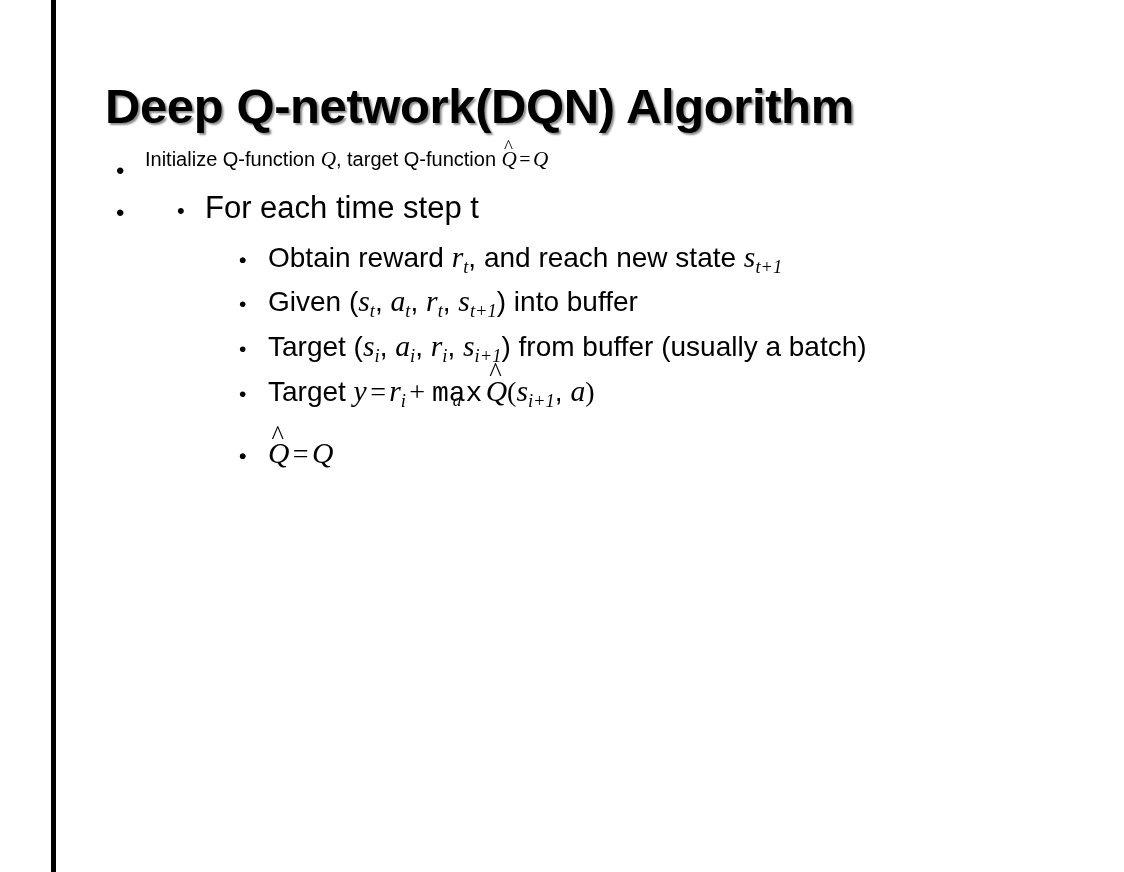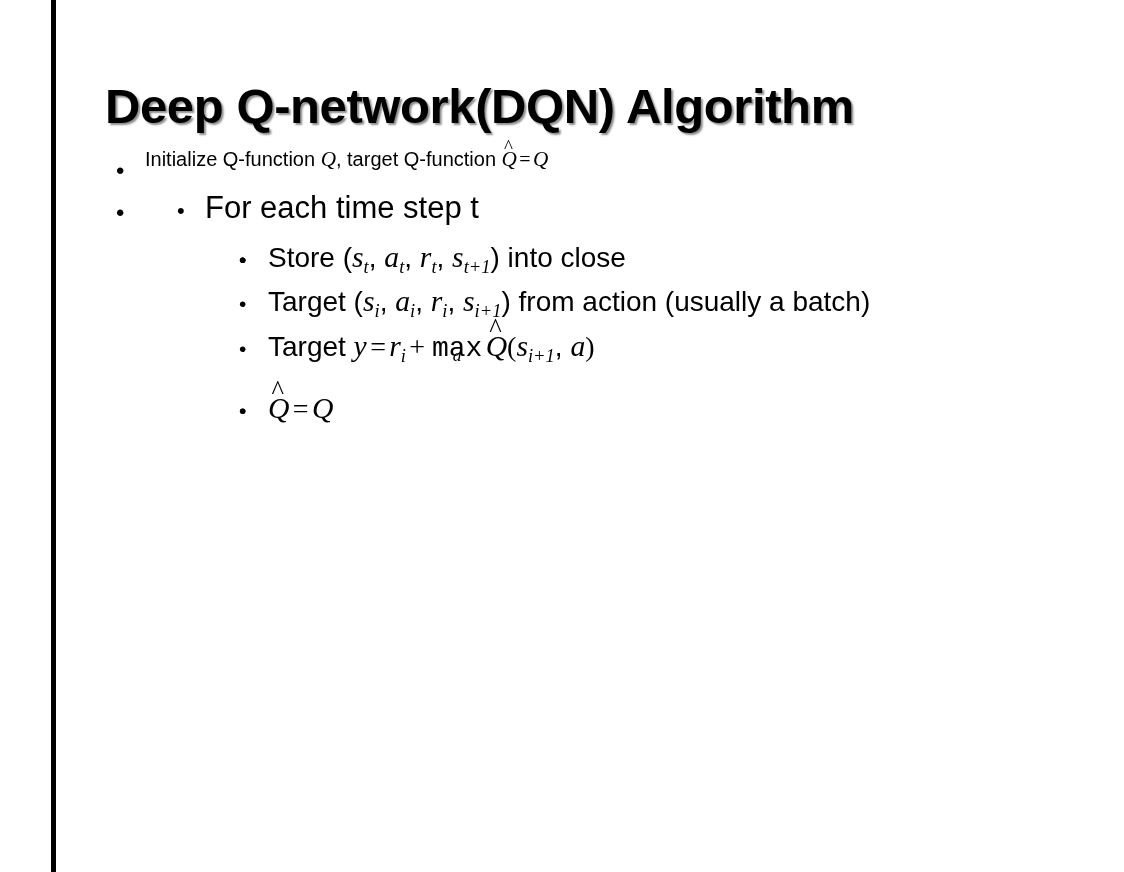--- a/index.html
+++ b/index.html
@@ -186,30 +186,31 @@
       <span class="dot">•</span>
       <span class="btext">For each time step t</span>
     </div>
 
     <div class="bullet-row lvl3">
       <span class="dot">•</span>
     </div>
 
     <div class="bullet-row lvl3">
       <span class="dot">•</span>
-    </div>
-
-    <div class="bullet-row lvl3">
-      <span class="dot">•</span>
-      <span class="btext"><span>Store (</span><span class="mi">s</span><sub class="msub">t</sub><span>, </span><span class="mi">a</span><sub class="msub">t</sub><span>, </span><span class="mi">r</span><sub class="msub">t</sub><span>, </span><span class="mi">s</span><sub class="msub">t+1</sub><span>) into close</span></span>
-    </div>
-
-    <div class="bullet-row lvl3">
-      <span class="dot">•</span>
-      <span class="btext"><span>Target (</span><span class="mi">s</span><sub class="msub">i</sub><span>, </span><span class="mi">a</span><sub class="msub">i</sub><span>, </span><span class="mi">r</span><sub class="msub">i</sub><span>, </span><span class="mi">s</span><sub class="msub">i+1</sub><span>) from action (usually a batch)</span></span>
+      <span class="btext"><span>Obtain reward </span><span class="mi">r</span><sub class="msub">t</sub><span>, and reach new state </span><span class="mi">s</span><sub class="msub">t+1</sub></span>
+    </div>
+
+    <div class="bullet-row lvl3">
+      <span class="dot">•</span>
+      <span class="btext"><span>Given (</span><span class="mi">s</span><sub class="msub">t</sub><span>, </span><span class="mi">a</span><sub class="msub">t</sub><span>, </span><span class="mi">r</span><sub class="msub">t</sub><span>, </span><span class="mi">s</span><sub class="msub">t+1</sub><span>) into buffer</span></span>
+    </div>
+
+    <div class="bullet-row lvl3">
+      <span class="dot">•</span>
+      <span class="btext"><span>Target (</span><span class="mi">s</span><sub class="msub">i</sub><span>, </span><span class="mi">a</span><sub class="msub">i</sub><span>, </span><span class="mi">r</span><sub class="msub">i</sub><span>, </span><span class="mi">s</span><sub class="msub">i+1</sub><span>) from buffer (usually a batch)</span></span>
     </div>
 
     <div class="bullet-row lvl3" style="margin-bottom:22px;">
       <span class="dot">•</span>
       <span class="btext"><span>Target </span><span class="mi">y</span><span class="mo">=</span><span class="mi">r</span><sub class="msub">i</sub><span class="mo">+</span><span class="maxop"><span class="opname">max</span><span class="oplim">a</span></span><span class="hatwrap"><span class="hatmark">^</span><span class="hatchar">Q</span></span><span class="mup">(</span><span class="mi">s</span><sub class="msub">i+1</sub><span>, </span><span class="mi">a</span><span class="mup">)</span></span>
     </div>
 
     <div class="bullet-row lvl3">
       <span class="dot">•</span>
     </div>

